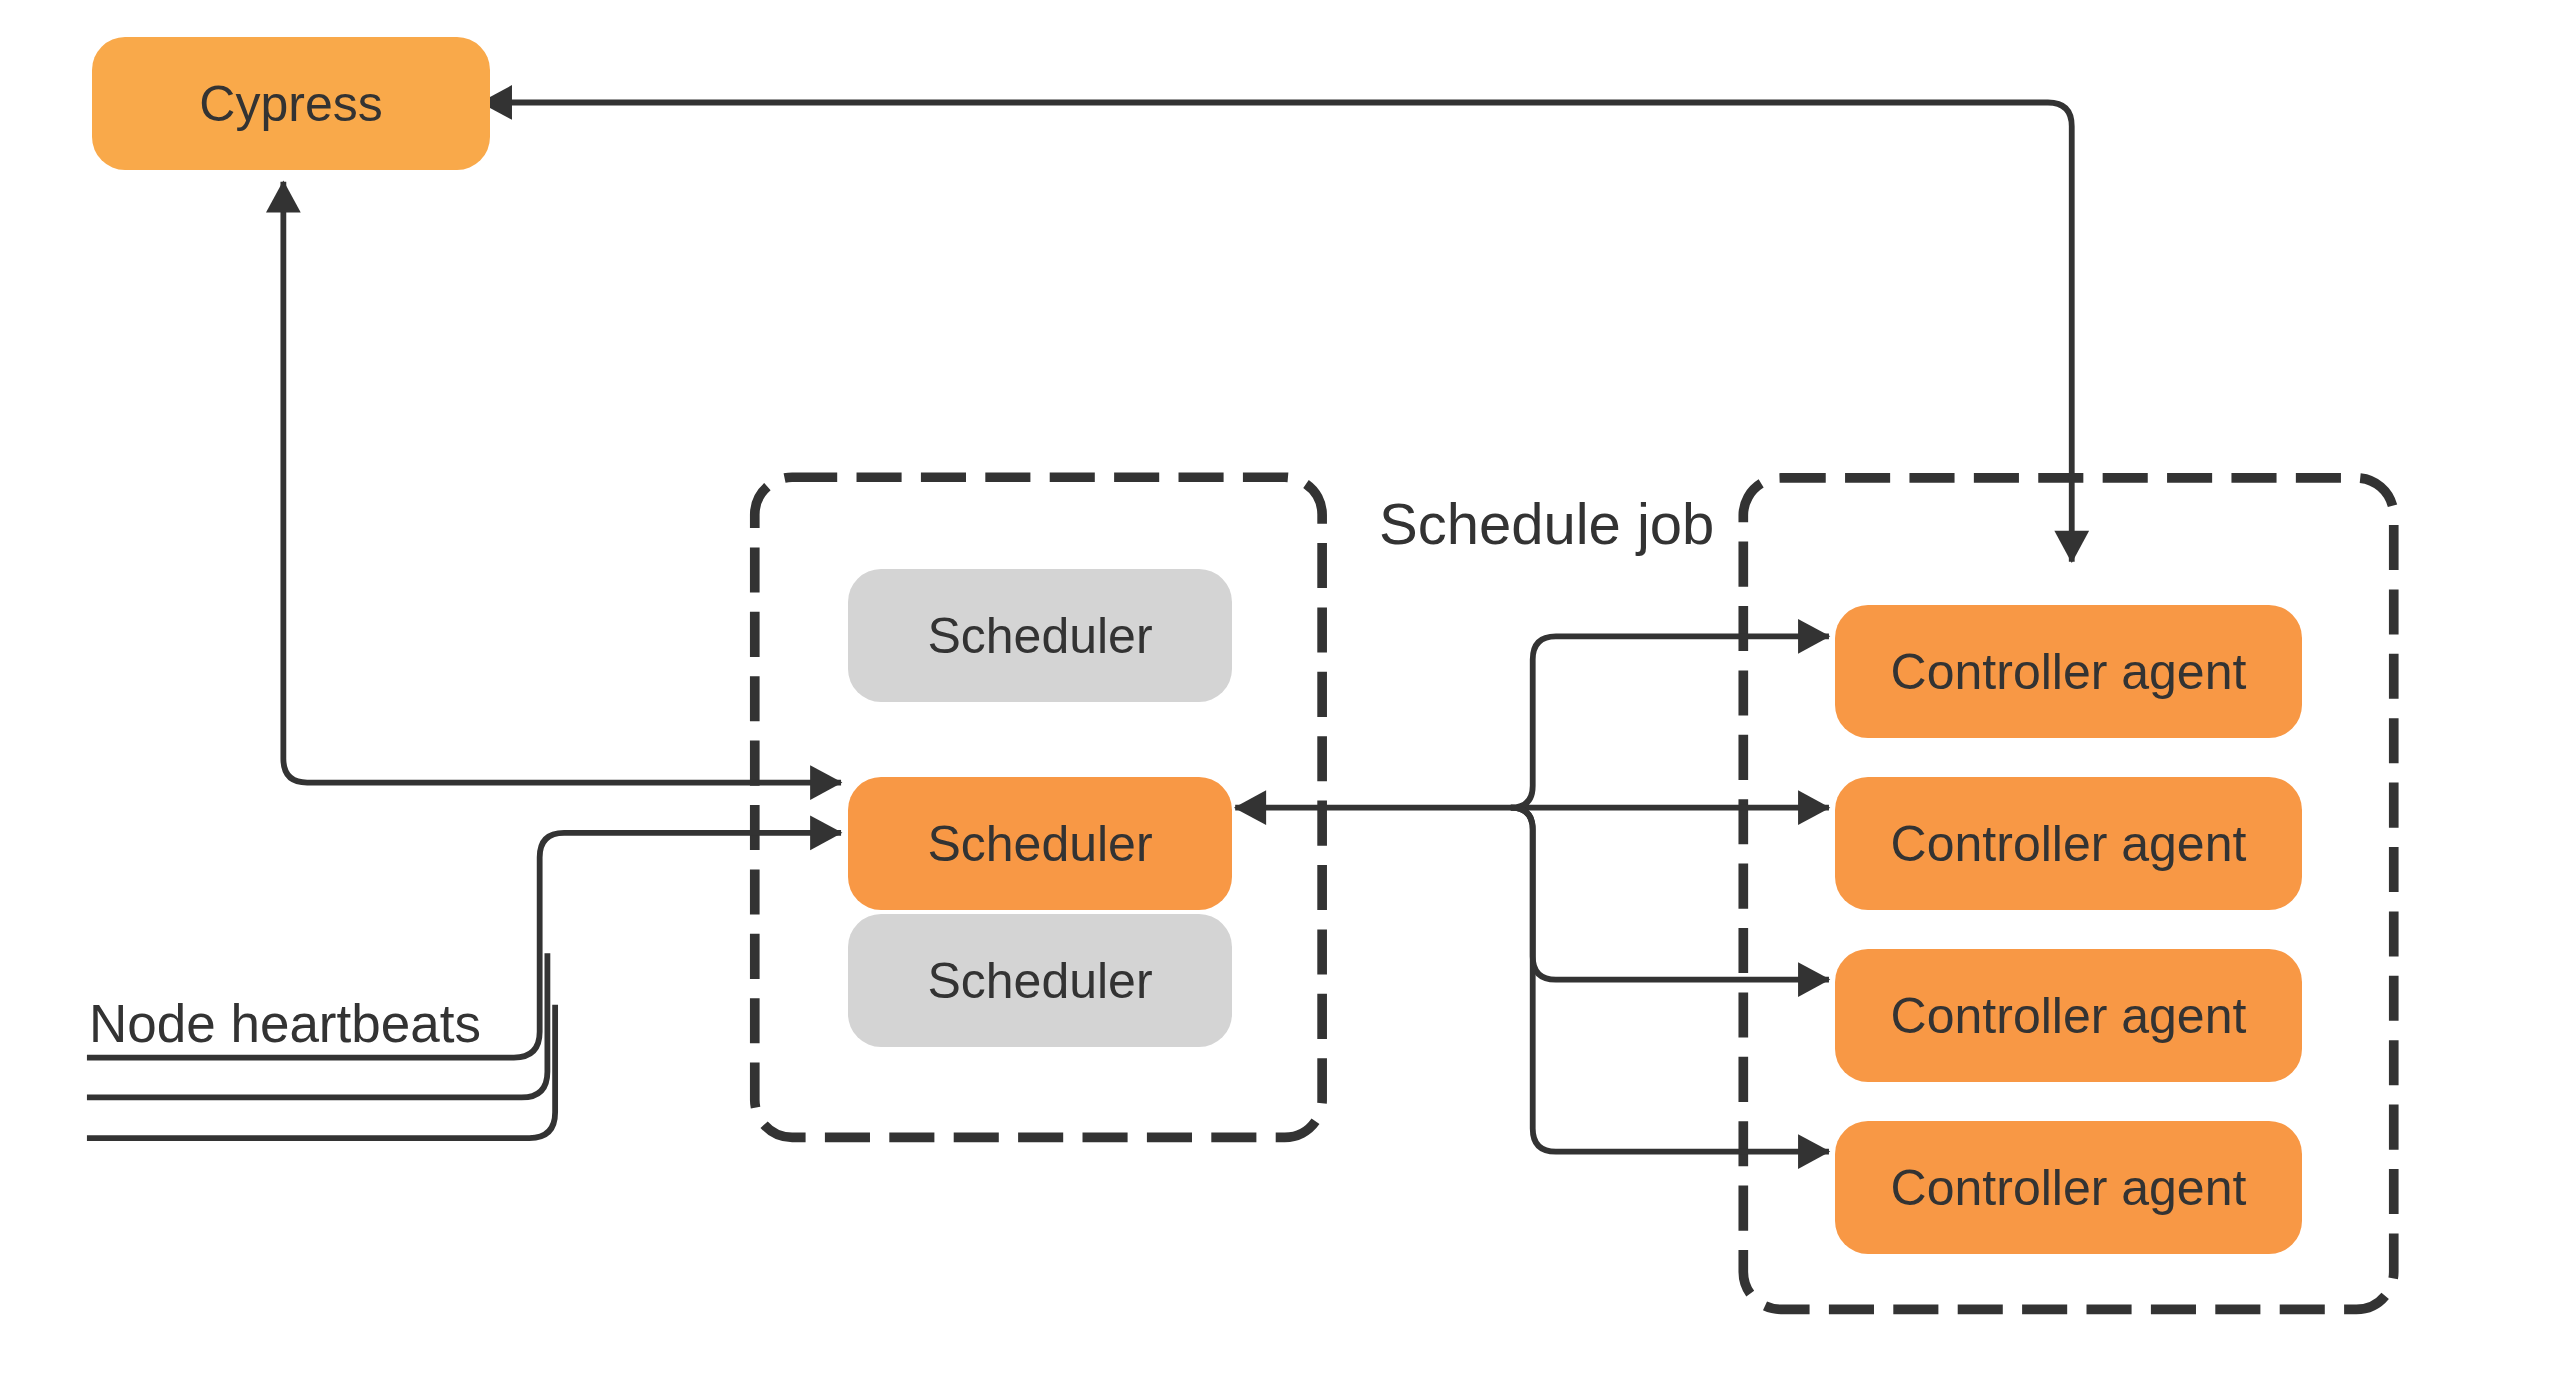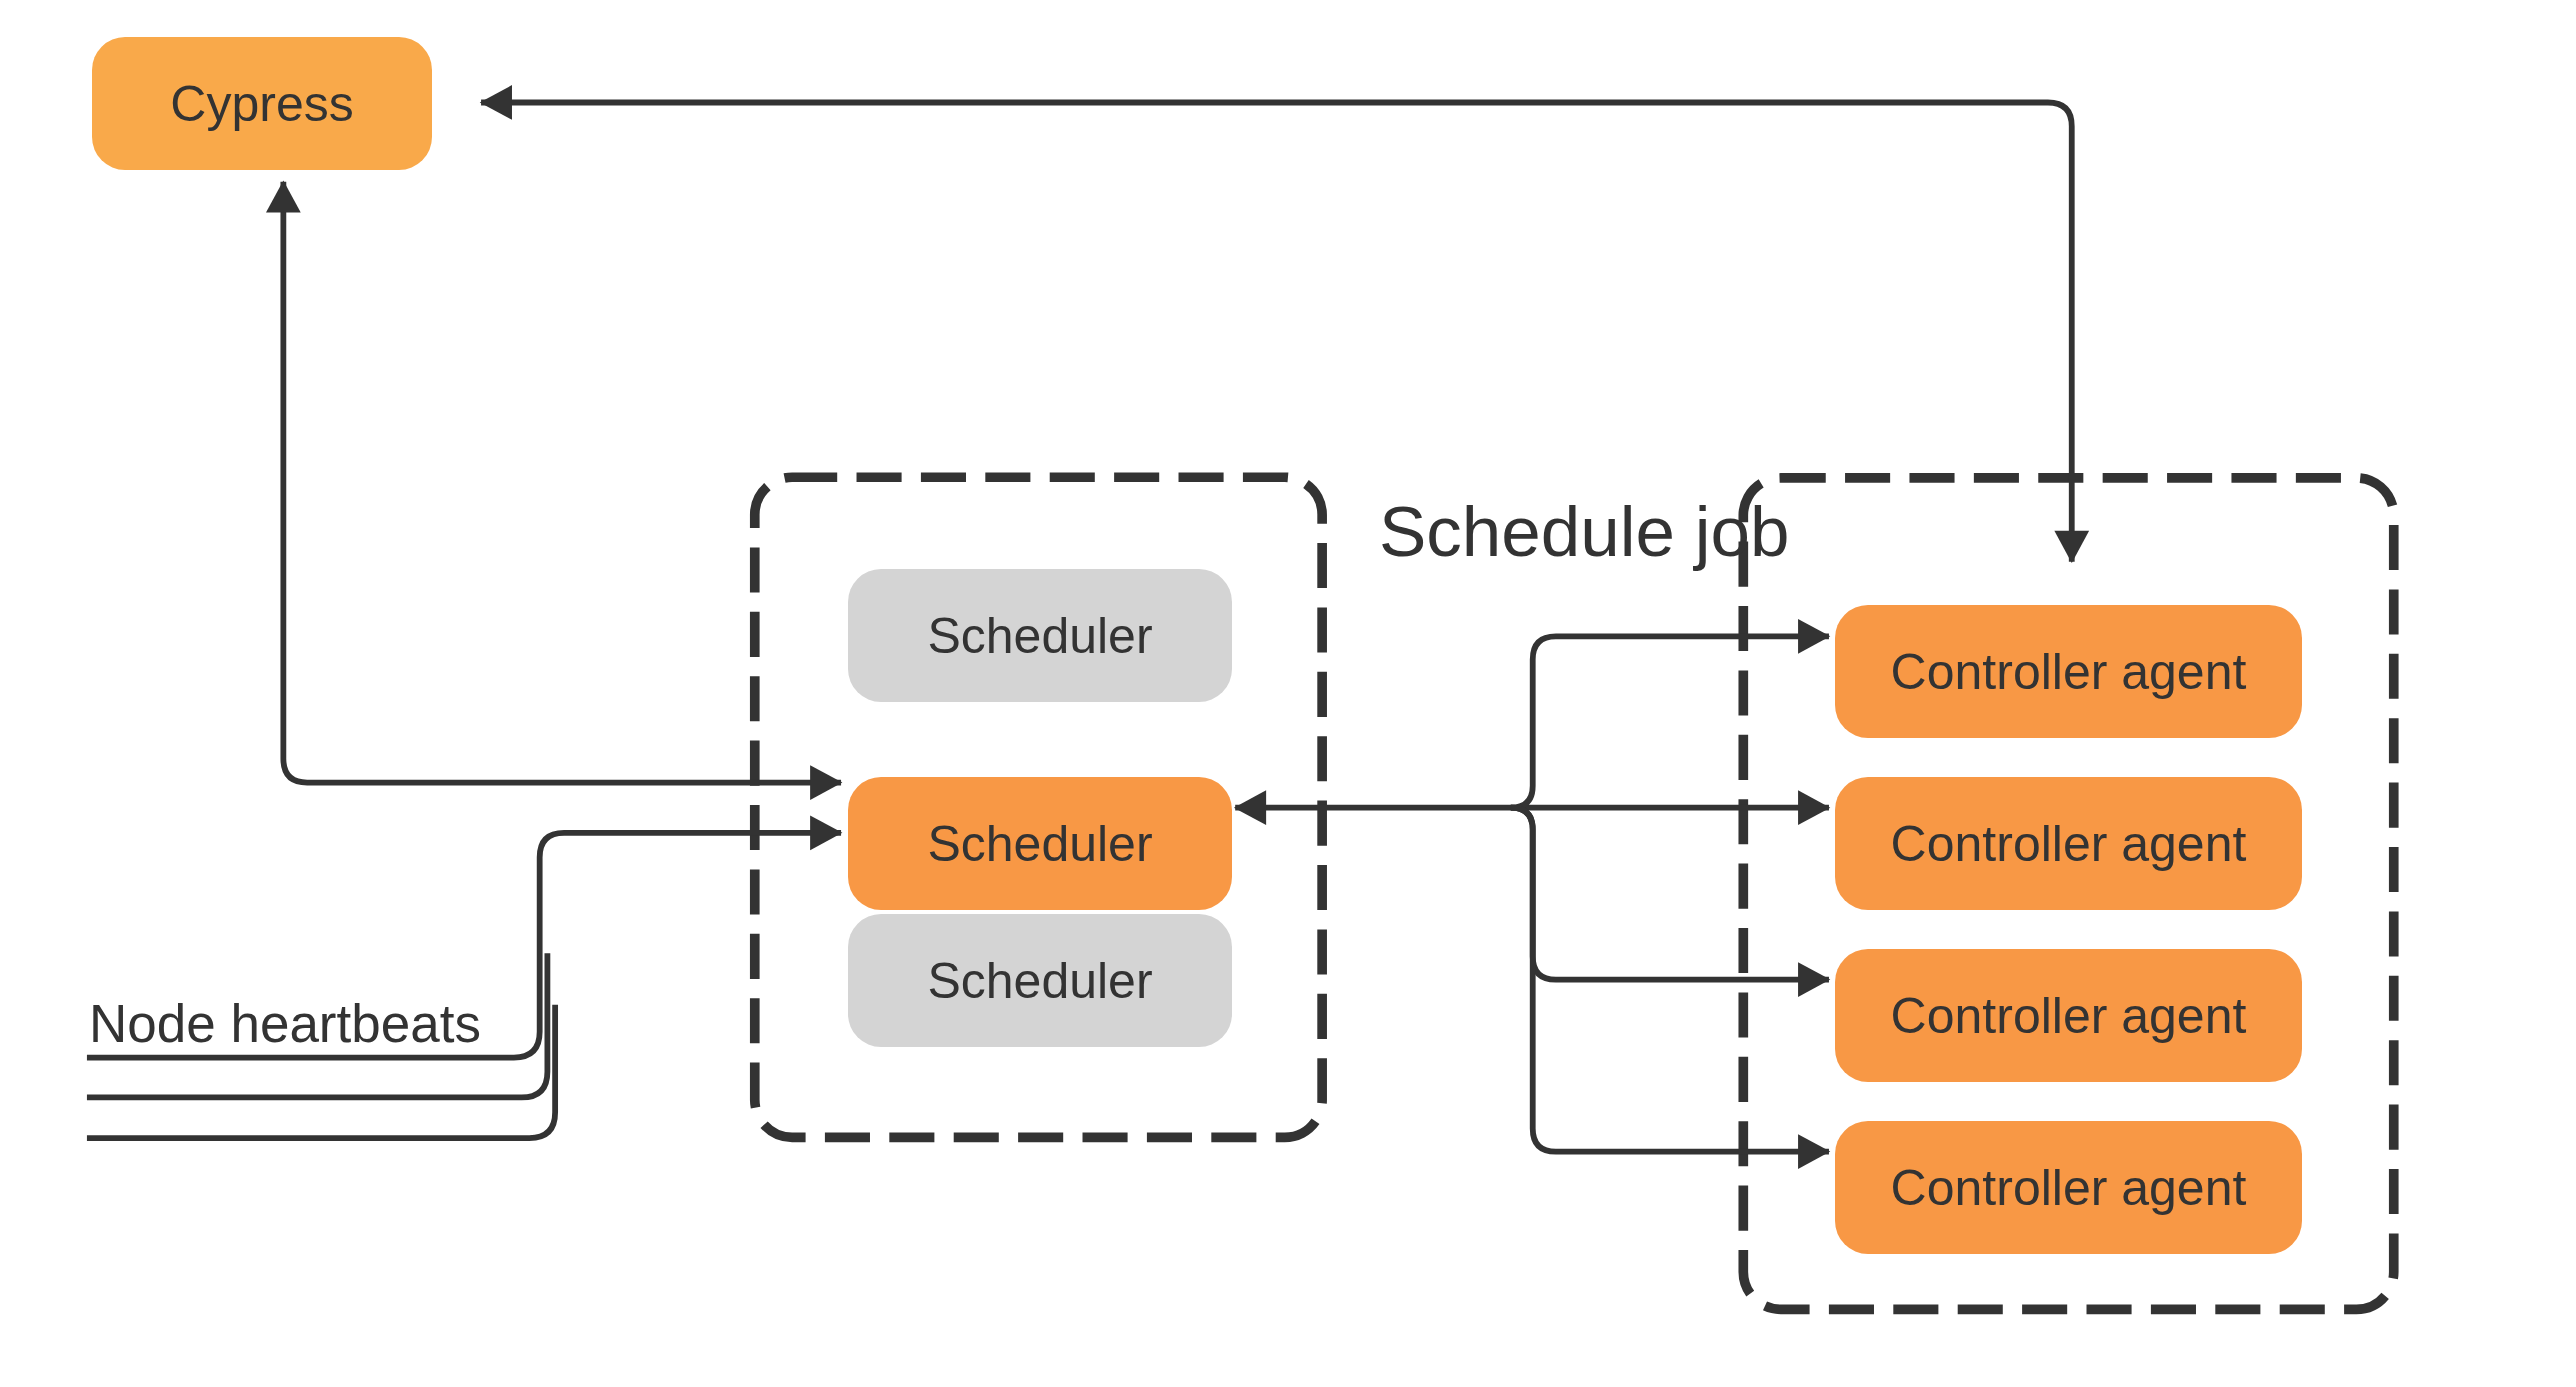--- a/index.html
+++ b/index.html
@@ -17,21 +17,21 @@
     border-radius:33px;
     font-size:50px;
     color:var(--text,#333);
     white-space:nowrap;
   }
   .node.cypress{background:var(--cypress_orange,#F9A94A);}
   .node.active{background:var(--box_orange,#F89845);margin-top:36px;}
   .node.standby{background:var(--inactive_gray,#D4D4D4);}
   .floating-label{
     position:absolute;
-    font-size:71px;
+    font-size:58px;
     color:var(--text,#333);
     white-space:nowrap;
     line-height:1.15;
   }
 </style>
 </head>
 <body>
 
 <div class="canvas">
 
@@ -58,21 +58,21 @@
 
     <path d="M 2346 1254 Q 2380 1254 2380 1288 V 1485 Q 2380 1521 2416 1521 H 2840" fill="none" style="stroke:var(--line,#333)" stroke-width="9" marker-end="url(#ah-end)"></path>
 
     <path d="M 2346 1254 Q 2380 1254 2380 1288 V 1752 Q 2380 1788 2416 1788 H 2840" fill="none" style="stroke:var(--line,#333)" stroke-width="9" marker-end="url(#ah-end)"></path>
 
     <path d="M 135 1642 H 798 Q 838 1642 838 1602 V 1331 Q 838 1293 876 1293 H 1306" fill="none" style="stroke:var(--line,#333)" stroke-width="9" marker-end="url(#ah-end)"></path>
     <path d="M 135 1704 H 810 Q 850 1704 850 1664 V 1480" fill="none" style="stroke:var(--line,#333)" stroke-width="9"></path>
     <path d="M 135 1767 H 822 Q 862 1767 862 1727 V 1560" fill="none" style="stroke:var(--line,#333)" stroke-width="9"></path>
   </svg>
 
-  <div class="node cypress" style="left:92px;top:37px;width:340px;height:133px;align-items:center;">
+  <div class="node cypress" style="left:92px;top:37px;width:398px;height:133px;align-items:center;">
     <span>Cypress</span>
   </div>
 
   <div class="node standby" style="left:848px;top:569px;width:384px;height:133px;">
     <span>Scheduler</span>
   </div>
   <div class="node active" style="left:848px;top:741px;width:384px;height:133px;">
     <span>Scheduler</span>
   </div>
   <div class="node standby" style="left:848px;top:914px;width:384px;height:133px;">

